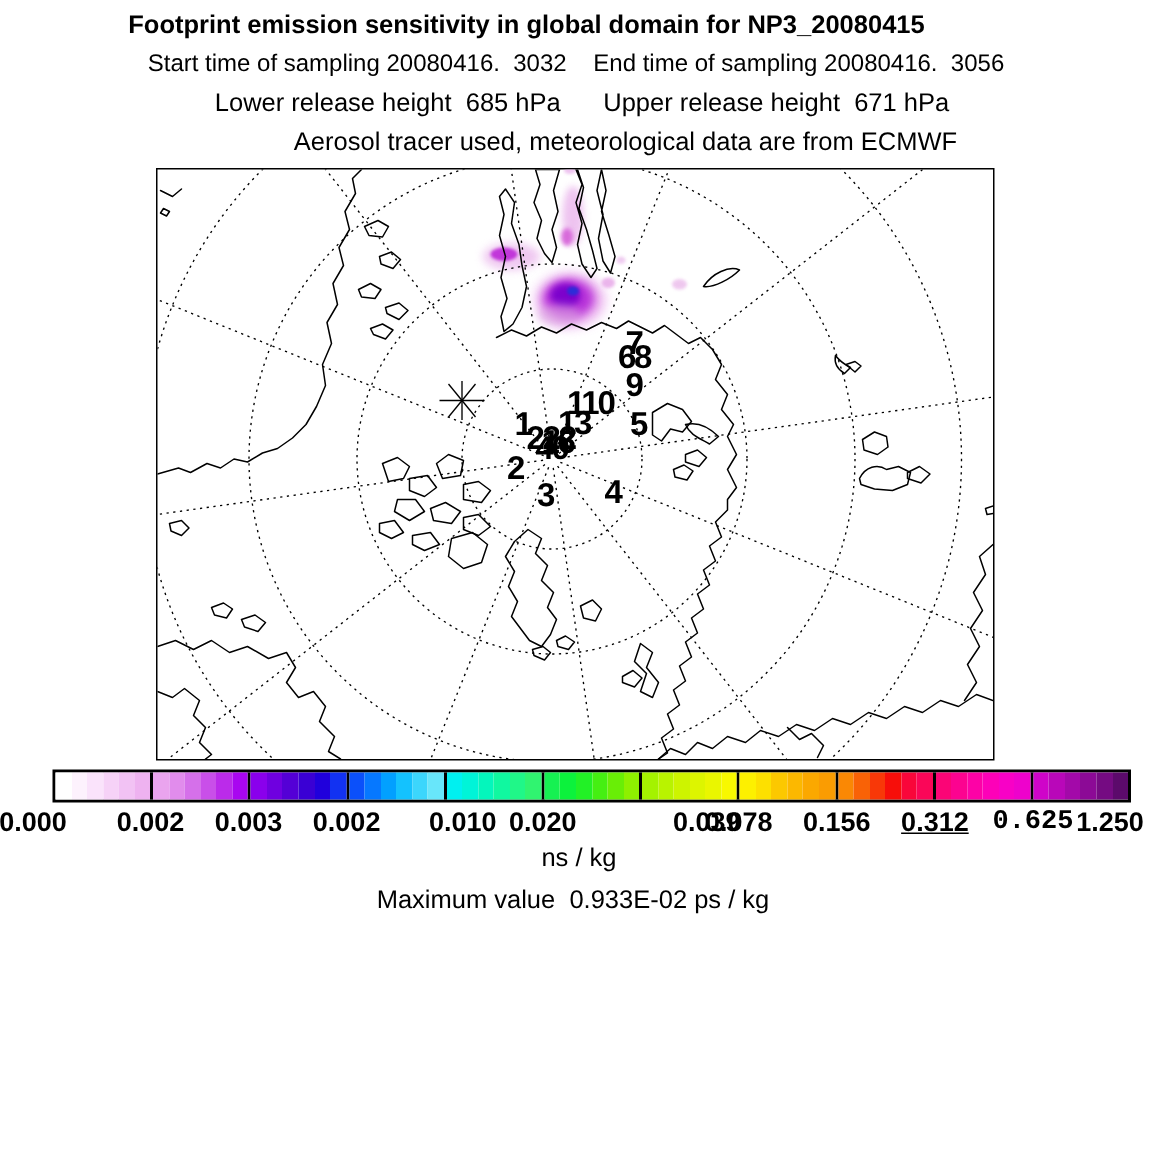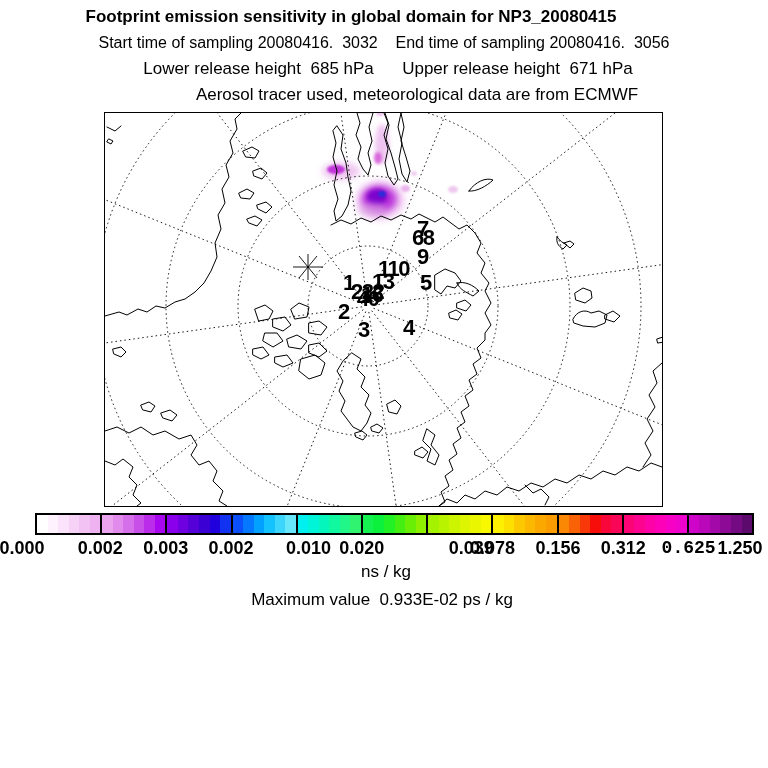--- a/index.html
+++ b/index.html
@@ -265,19 +265,19 @@
 <div id="cbar-labels">
     <span class="cbar-tick first" style="left: 0%;">0.000</span>
     <span class="cbar-tick" style="left: 9.09091%;">0.002</span>
     <span class="cbar-tick" style="left: 18.1818%;">0.003</span>
     <span class="cbar-tick" style="left: 27.2727%;">0.002</span>
     <span class="cbar-tick" style="left: 36.3636%; margin-left: 12px;">0.010</span>
     <span class="cbar-tick" style="left: 45.4545%; text-align: right;">0.020</span>
     <span class="cbar-tick" style="left: 54.5455%; margin-left: 44px;">0.039</span>
     <span class="cbar-tick" style="left: 63.6364%;">0.078</span>
     <span class="cbar-tick" style="left: 72.7273%;">0.156</span>
-    <span class="cbar-tick" style="left: 81.8182%;">0.312</span>
+    <span class="cbar-tick" style="left: 81.8182%; text-decoration: underline;">0.312</span>
     <span class="cbar-tick" style="left: 90.9091%; font-family: Liberation Mono, monospace;">0.625</span>
     <span class="cbar-tick last" style="left: 100%;">1.250</span>
   </div>
 
 <div class="hdr" id="units-label">ns / kg</div>
 <div class="hdr" id="max-value-label">Maximum value  0.933E-02 ps / kg</div>
 
 </body></html>

